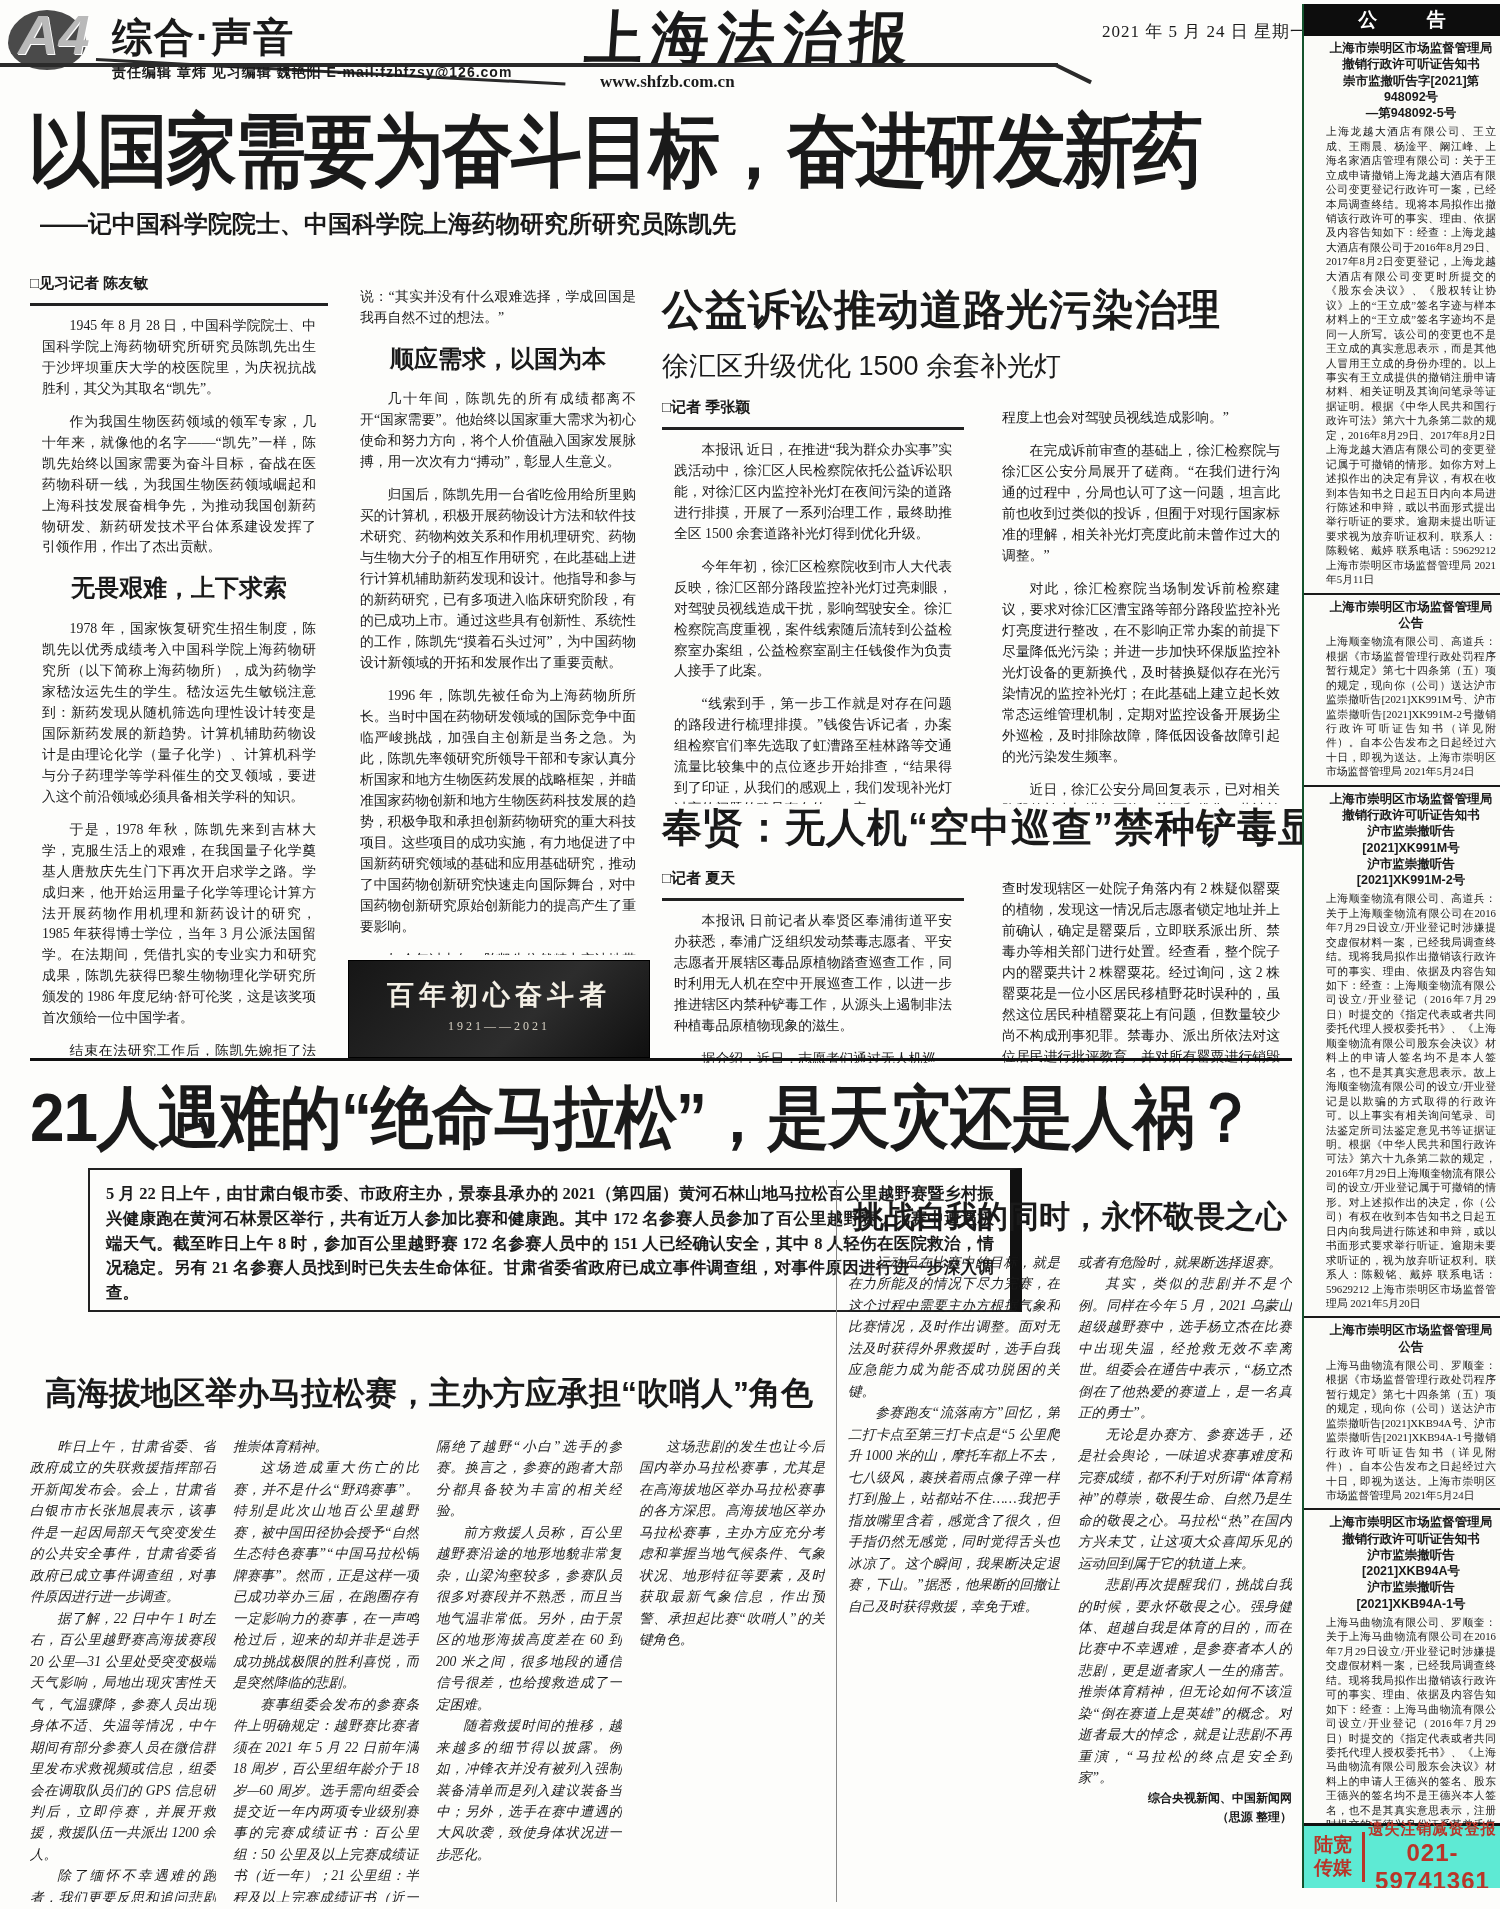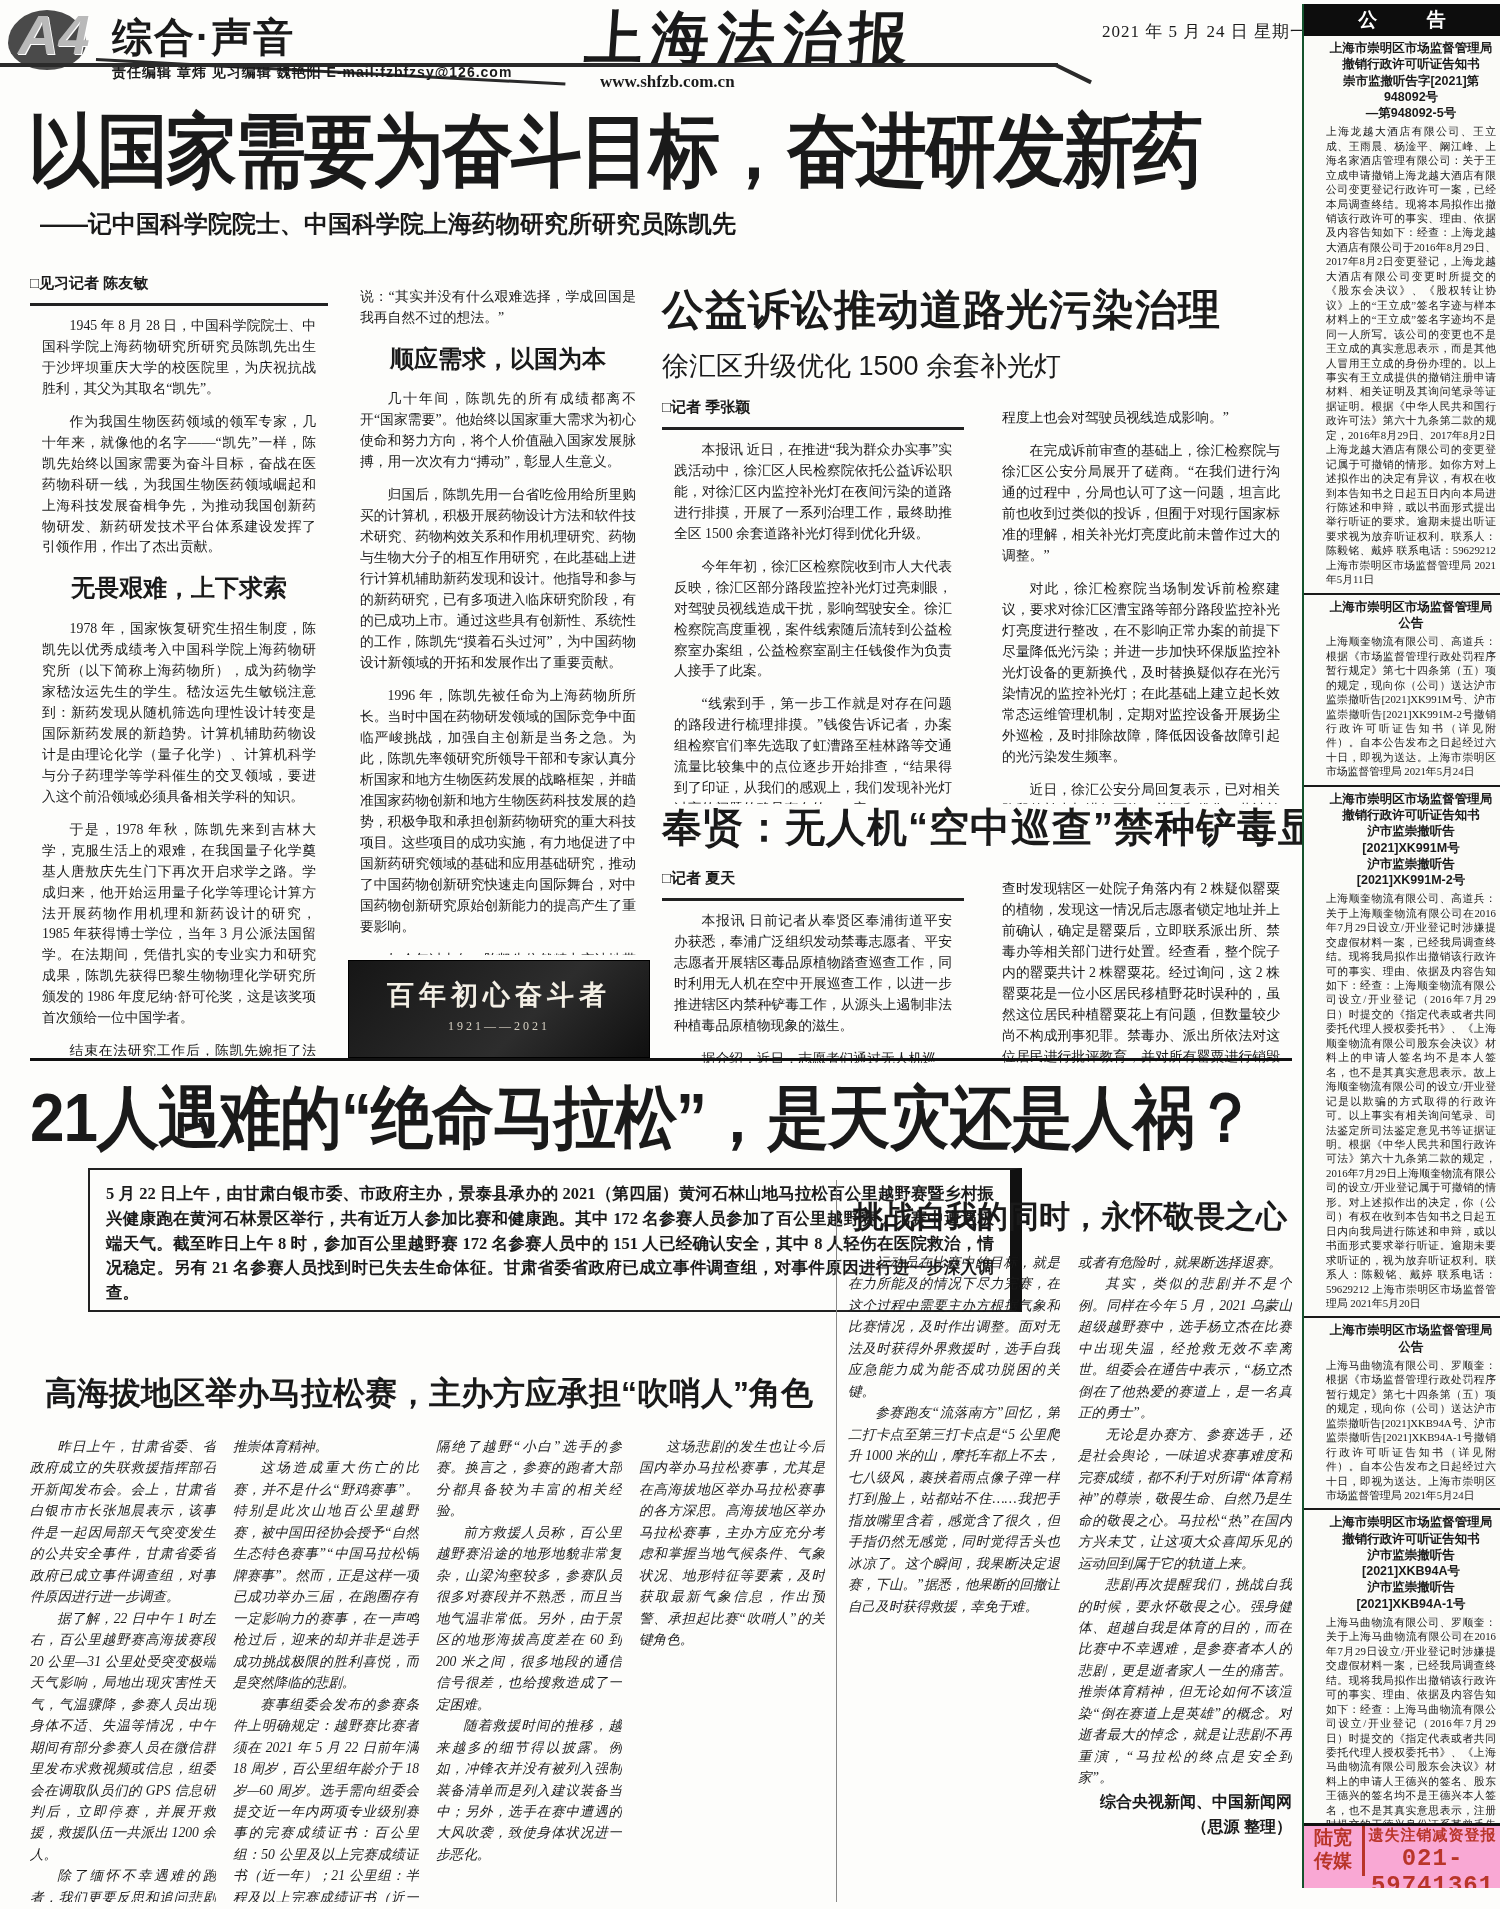--- a/index.html
+++ b/index.html
@@ -55,30 +55,30 @@
   .m-col{font-size:13.6px;line-height:1.58;text-align:justify;overflow:hidden;}
   .m-col p{margin:0;text-indent:2em;}
   .mc1{left:30px;top:1436px;width:186px;height:466px;}
   .mc2{left:233px;top:1436px;width:186px;height:466px;}
   .mc3{left:436px;top:1436px;width:186px;height:466px;}
   .mc4{left:639px;top:1436px;width:186px;height:466px;}
   .vrule{left:836px;top:1180px;width:1px;height:722px;background:#888;}
   .rc1{left:848px;top:1252px;width:212px;height:648px;}
   .rc2{left:1078px;top:1252px;width:214px;height:648px;}
   .credit{text-align:right;font-weight:700;font-style:normal;margin-top:10px;text-indent:0 !important;
-          font-family:"Liberation Sans",sans-serif;font-size:16px;}
+          font-family:"Liberation Sans",sans-serif;font-size:12px;}
   
   .sidebar{left:1302px;top:4px;width:196px;height:1884px;border-left:2px solid #14532d;background:#fbfbf8;overflow:hidden;}
   .gonggao{background:#0d0d0d;color:#fff;text-align:center;font-size:19px;font-weight:900;letter-spacing:22px;
            padding:3px 0 3px 22px;font-family:"Liberation Sans",sans-serif;}
   .notice{border-bottom:2px solid #1a1a1a;padding:4px 4px 6px 22px;}
   .notice .nt{text-align:center;font-weight:900;font-size:12.5px;line-height:1.3;font-family:"Liberation Sans",sans-serif;}
   .notice .nb{font-size:10.8px;line-height:1.34;text-align:justify;margin-top:3px;}
-  .ad{position:absolute;left:0;bottom:0;width:100%;height:62px;border-top:3px solid #111;display:flex;align-items:flex-start;
-      color:#b93529;font-weight:900;font-family:Liberation Mono, monospace;background:#f9a8d4;}
+  .ad{position:absolute;left:0;bottom:0;width:100%;height:62px;border-top:3px solid #111;display:flex;align-items:center;
+      color:#b93529;font-weight:900;font-family:Liberation Sans, sans-serif;background:#5eead4;}
   .ad .l{width:54px;text-align:center;font-size:19px;line-height:1.2;border-right:3px solid #b93529;padding:2px 2px;}
   .ad .r{flex:1;text-align:center;}
   .ad .r .a1{font-size:15px;letter-spacing:1px;}
   .ad .r .a2{font-size:24px;letter-spacing:1px;}
 </style>
 </head>
 <body>
 
 <div class="page">
 

